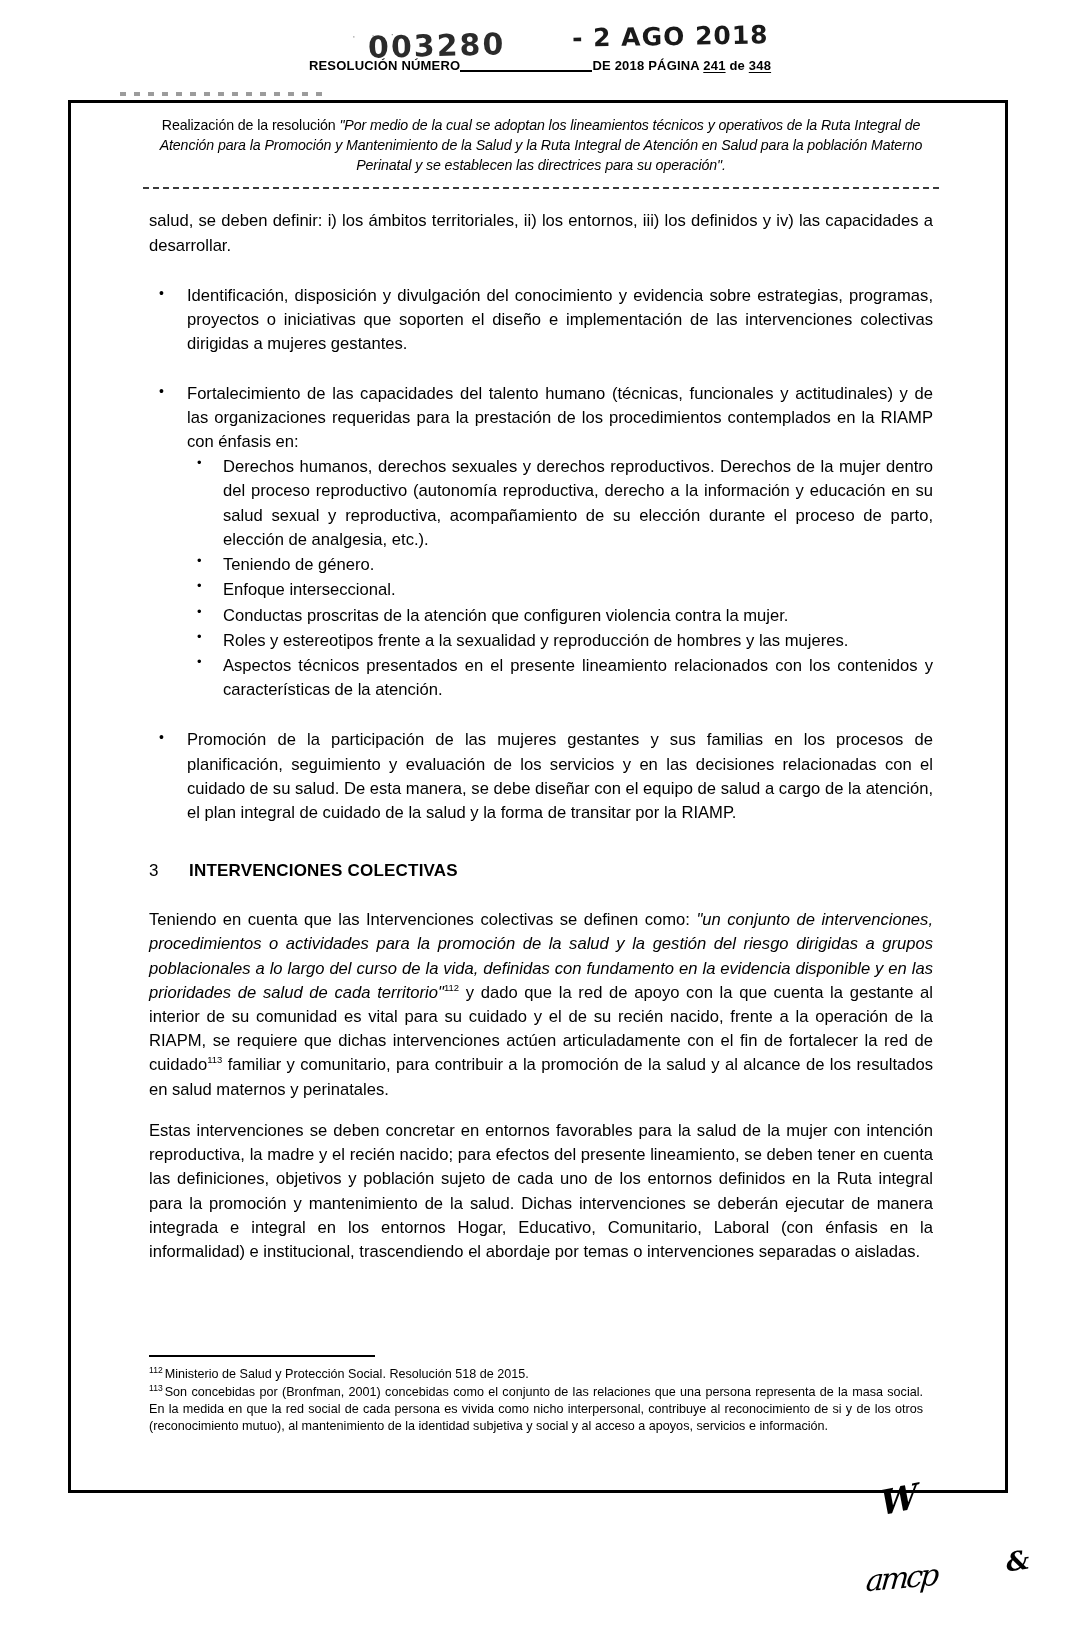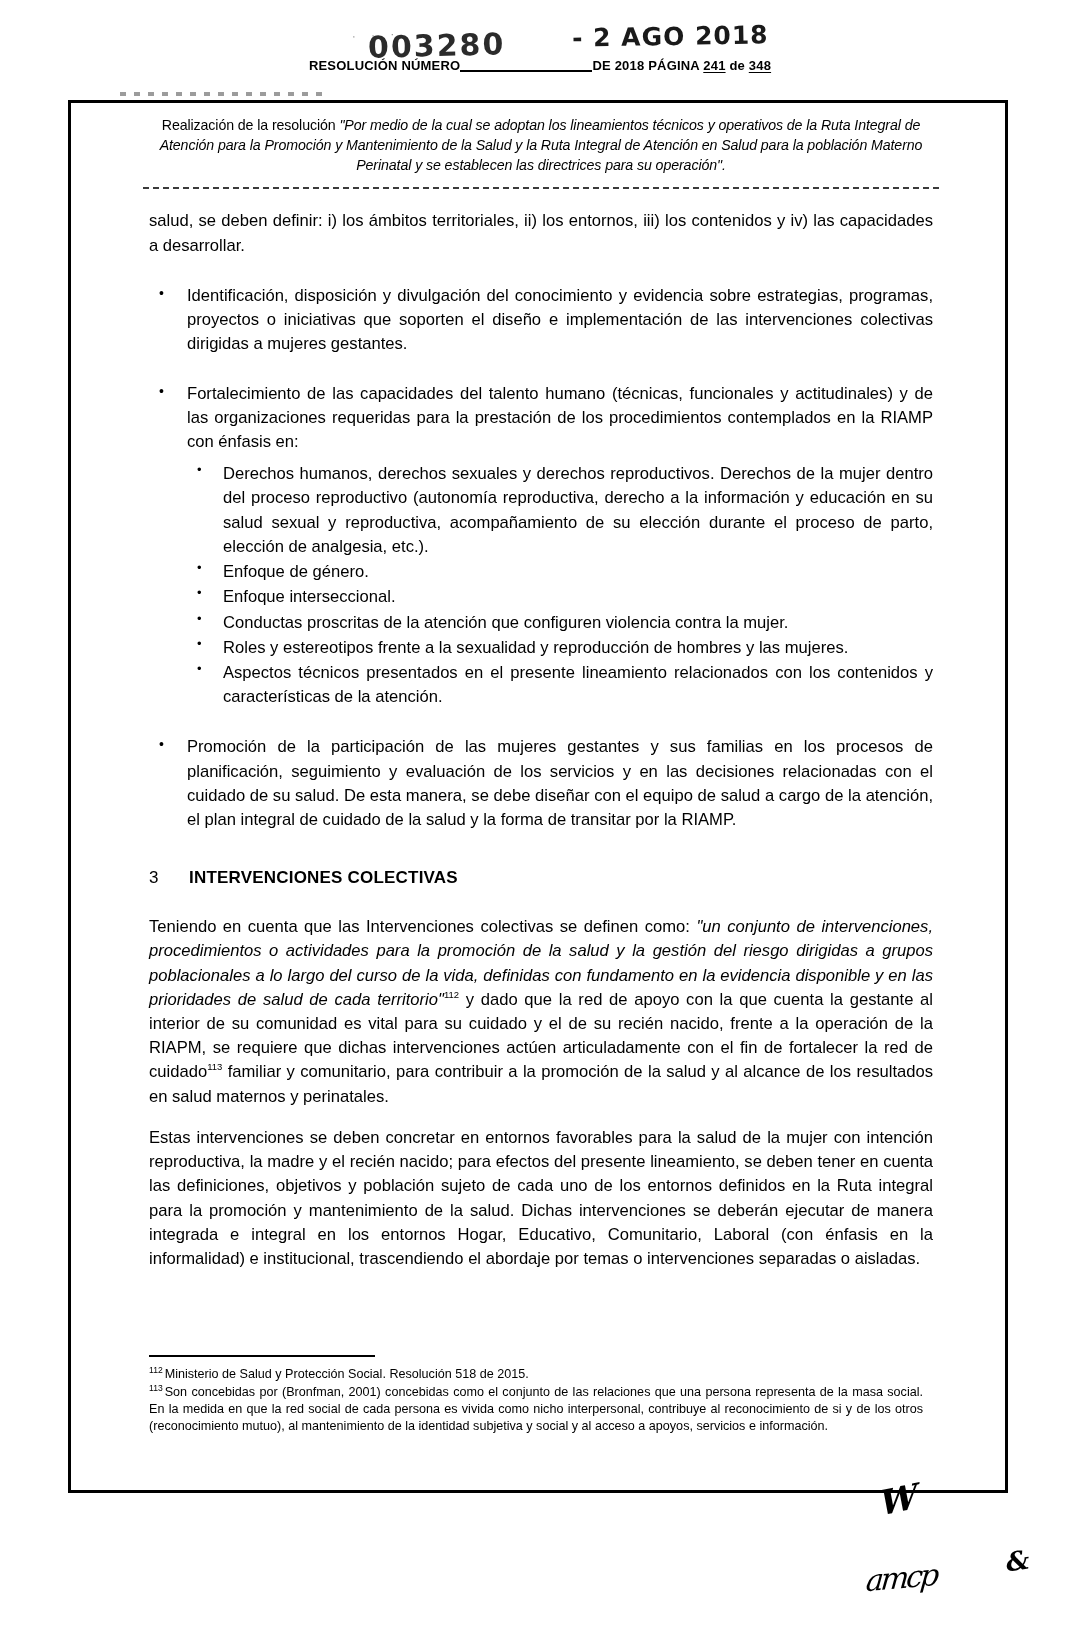--- a/index.html
+++ b/index.html
@@ -168,21 +168,21 @@
     text-align: justify;
   }
   ul.lvl2 > li::before {
     content: "\2022";
     position: absolute;
     left: 10px;
     top: -1px;
     font-size: 13px;
   }
   li.nested-wrap { margin-bottom: 0 !important; }
-  .sub-holder { margin-top: 8px; }
+  .sub-holder { margin-top: 1px; }
 
   
   .section-head {
     display: flex;
     align-items: baseline;
     margin: 34px 0 24px 0;
     font-weight: 700;
     font-size: 17px;
     letter-spacing: .2px;
   }
@@ -289,34 +289,34 @@
 <div class="page-box">
   <div class="inner">
 
     <div class="continuation">
       <span class="roman">Realización de la resolución </span><span>"Por medio de la cual se adoptan los lineamientos técnicos y operativos  de la Ruta Integral de Atención para la Promoción y Mantenimiento de la Salud y la Ruta Integral de Atención en Salud para la población Materno Perinatal y se establecen las directrices para su operación".</span>
     </div>
     <div class="dashed-sep"></div>
 
     <div class="body-content">
 
-      <p class="intro">salud, se deben definir: i) los ámbitos territoriales, ii) los entornos, iii) los contenidos y iv) las capacidades a desarrollar.</p>
+      <p class="intro">salud, se deben definir: i) los ámbitos territoriales, ii) los entornos, iii) los definidos y iv) las capacidades a desarrollar.</p>
 
       <ul class="lvl1">
 
         <li>
           <span>Identificación, disposición y divulgación del conocimiento y evidencia sobre estrategias, programas, proyectos o iniciativas que soporten el diseño e implementación de las intervenciones colectivas dirigidas a mujeres gestantes.</span>
         </li>
 
         <li class="nested-wrap">
           <span>Fortalecimiento de las capacidades del talento humano (técnicas, funcionales y actitudinales) y de las organizaciones requeridas para la prestación de los procedimientos contemplados en la RIAMP con énfasis en:</span>
           <div class="sub-holder">
             <ul class="lvl2">
               <li><span>Derechos humanos, derechos sexuales y derechos reproductivos. Derechos de la mujer dentro del proceso reproductivo (autonomía reproductiva, derecho a la información y educación en su salud sexual y reproductiva, acompañamiento de su elección durante el proceso de parto, elección de analgesia, etc.).</span></li>
-              <li><span>Enfoque de género.</span></li>
+              <li><span>Teniendo de género.</span></li>
               <li><span>Enfoque interseccional.</span></li>
               <li><span>Conductas proscritas de la atención que configuren violencia contra la mujer.</span></li>
               <li><span>Roles y estereotipos frente a la sexualidad y reproducción de hombres y las mujeres.</span></li>
               <li><span>Aspectos técnicos presentados en el presente lineamiento relacionados con los contenidos y características de la atención.</span></li>
             </ul>
           </div>
         </li>
 
         <li style="margin-top:26px">
           <span>Promoción de la participación de las mujeres gestantes y sus familias en los procesos de planificación, seguimiento y evaluación de los servicios y en las decisiones relacionadas con el cuidado de su salud.  De esta manera, se debe diseñar con el equipo de salud a cargo de la atención, el plan integral de cuidado de la salud y la forma de transitar por la RIAMP.</span>

